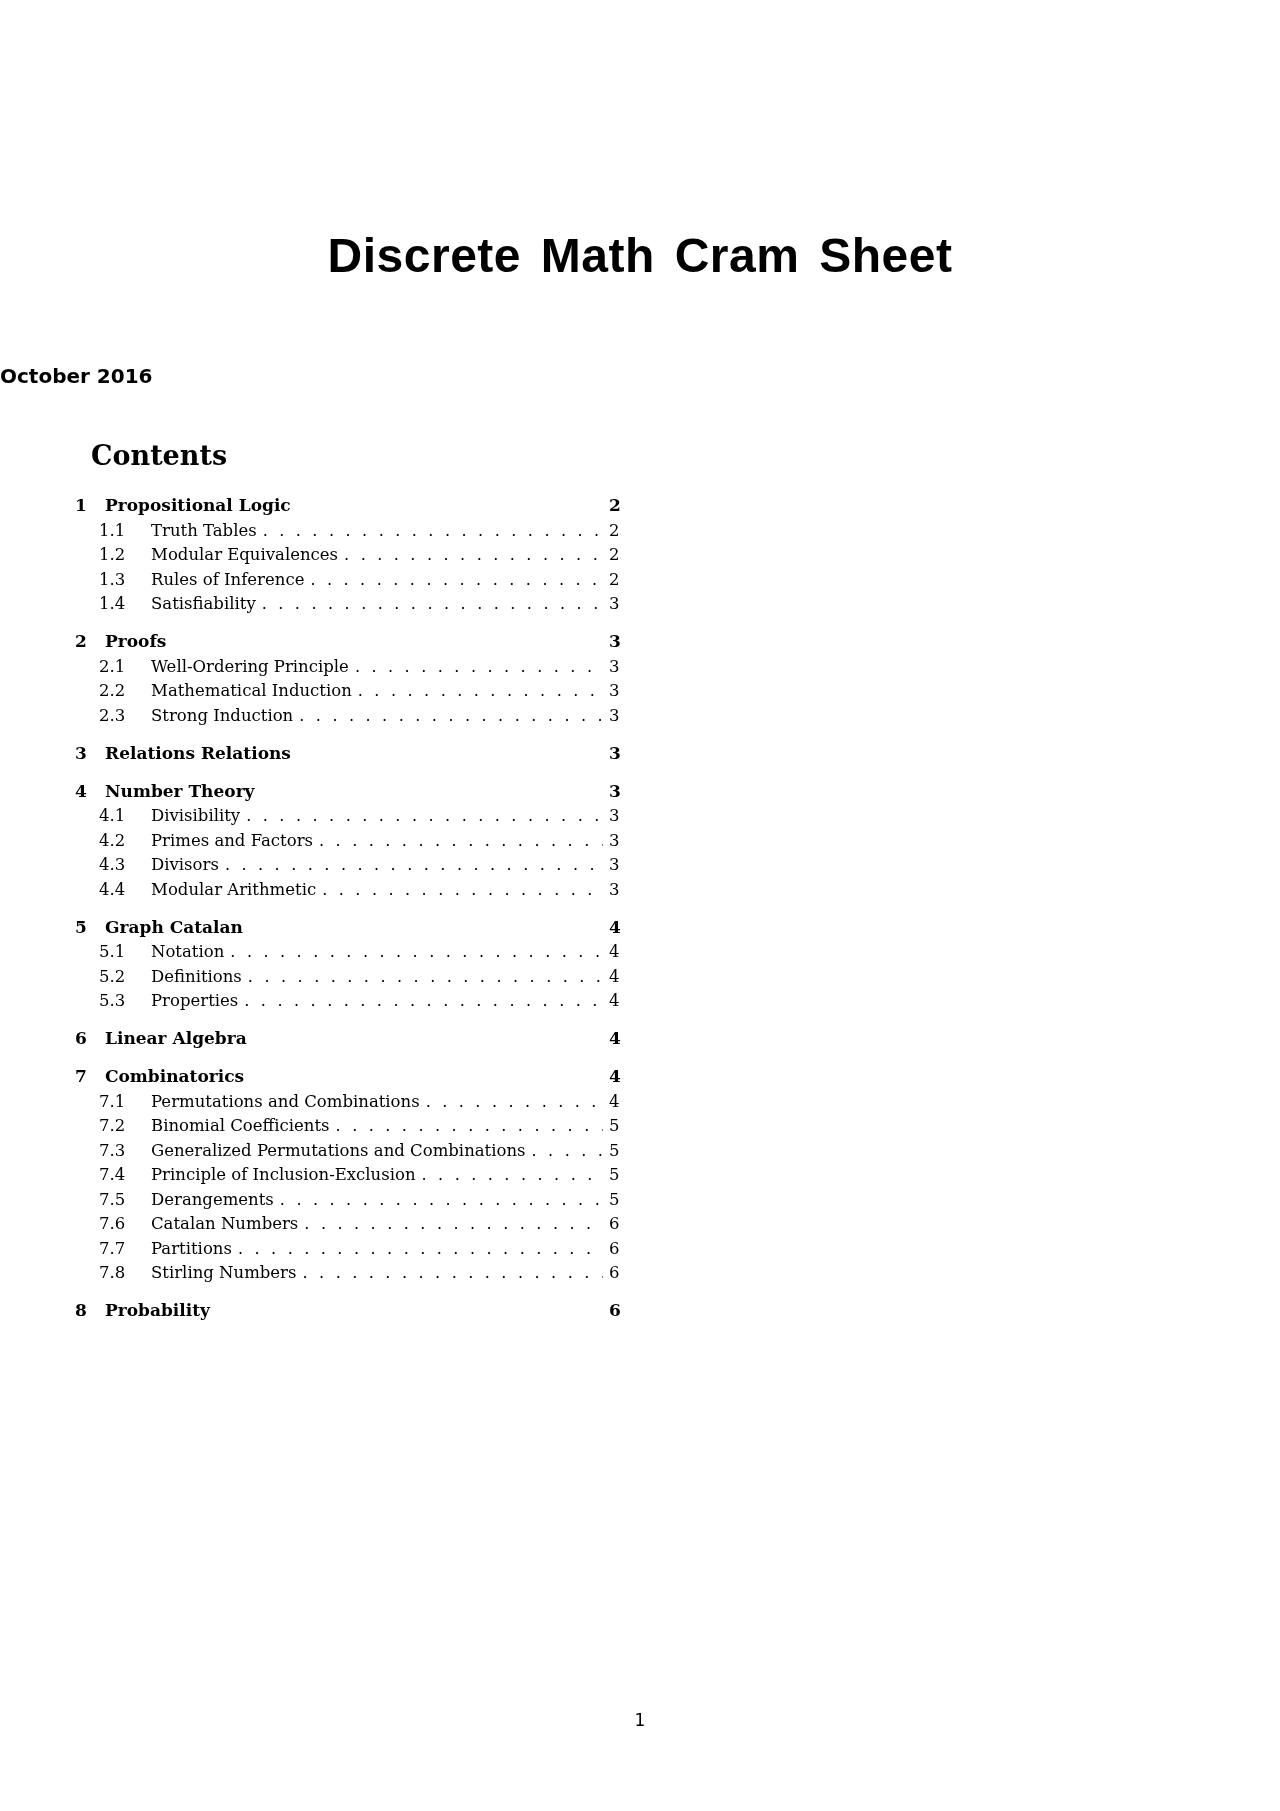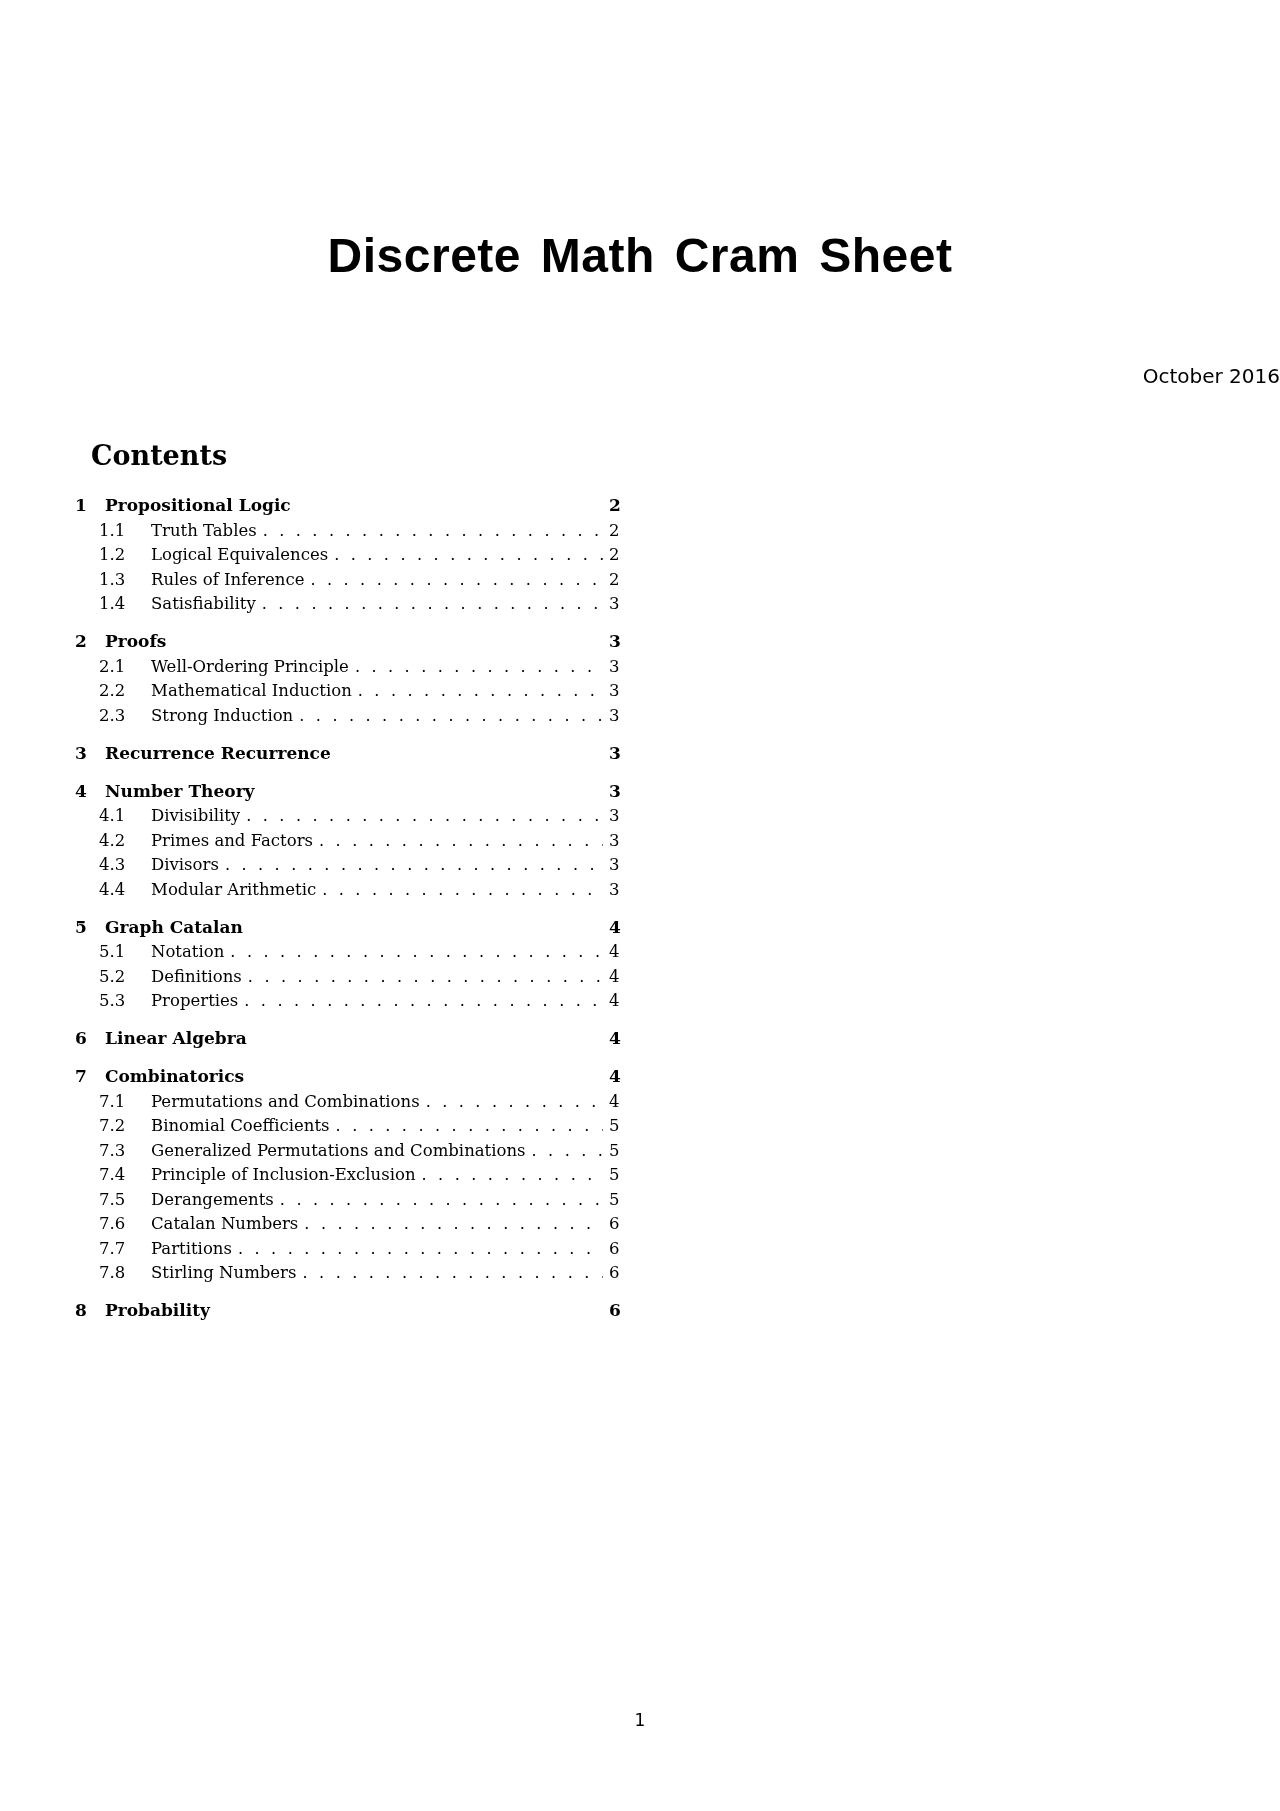--- a/index.html
+++ b/index.html
@@ -31,23 +31,24 @@
     font-size: 48px;
     font-weight: bold;
     letter-spacing: 0.5px;
     word-spacing: 6px;
   }
   .doc-date {
     position: absolute;
     top: 364px;
     left: 0;
     width: 1280px;
-    text-align: right;
+    text-align: left;
     font-family: "DejaVu Sans", sans-serif;
     font-size: 20px;
+    font-weight: bold;
   }
   .contents-heading {
     position: absolute;
     top: 440px;
     left: 75px;
     font-family: "DejaVu Serif", serif;
     font-weight: bold;
     font-size: 27px;
     margin-left: 16px;
   }
@@ -132,21 +133,21 @@
         <span class="pageno">2</span>
       </div>
       <div class="toc-section">
         <span class="num">1.1</span>
         <span class="label">Truth Tables</span>
         <span class="dots">. . . . . . . . . . . . . . . . . . . . . . . . . . . . . . . . . . . . . . . . . . . . . . . . . . . . . . . . . . . . . . . . . . . . . </span>
         <span class="pageno">2</span>
       </div>
       <div class="toc-section">
         <span class="num">1.2</span>
-        <span class="label">Logical Equivalences</span>
+        <span class="label">Modular Equivalences</span>
         <span class="dots">. . . . . . . . . . . . . . . . . . . . . . . . . . . . . . . . . . . . . . . . . . . . . . . . . . . . . . . . . . . . . . . . . . . . . </span>
         <span class="pageno">2</span>
       </div>
       <div class="toc-section">
         <span class="num">1.3</span>
         <span class="label">Rules of Inference</span>
         <span class="dots">. . . . . . . . . . . . . . . . . . . . . . . . . . . . . . . . . . . . . . . . . . . . . . . . . . . . . . . . . . . . . . . . . . . . . </span>
         <span class="pageno">2</span>
       </div>
       <div class="toc-section">
@@ -174,21 +175,21 @@
         <span class="pageno">3</span>
       </div>
       <div class="toc-section">
         <span class="num">2.3</span>
         <span class="label">Strong Induction</span>
         <span class="dots">. . . . . . . . . . . . . . . . . . . . . . . . . . . . . . . . . . . . . . . . . . . . . . . . . . . . . . . . . . . . . . . . . . . . . </span>
         <span class="pageno">3</span>
       </div>
       <div class="toc-chapter">
         <span class="num">3</span>
-        <span class="label">Recurrence Recurrence</span>
+        <span class="label">Relations Relations</span>
         <span class="dots">. . . . . . . . . . . . . . . . . . . . . . . . . . . . . . . . . . . . . . . . . . . . . . . . . . . . . . . . . . . . . . . . . . . . . </span>
         <span class="pageno">3</span>
       </div>
       <div class="toc-chapter">
         <span class="num">4</span>
         <span class="label">Number Theory</span>
         <span class="dots">. . . . . . . . . . . . . . . . . . . . . . . . . . . . . . . . . . . . . . . . . . . . . . . . . . . . . . . . . . . . . . . . . . . . . </span>
         <span class="pageno">3</span>
       </div>
       <div class="toc-section">

